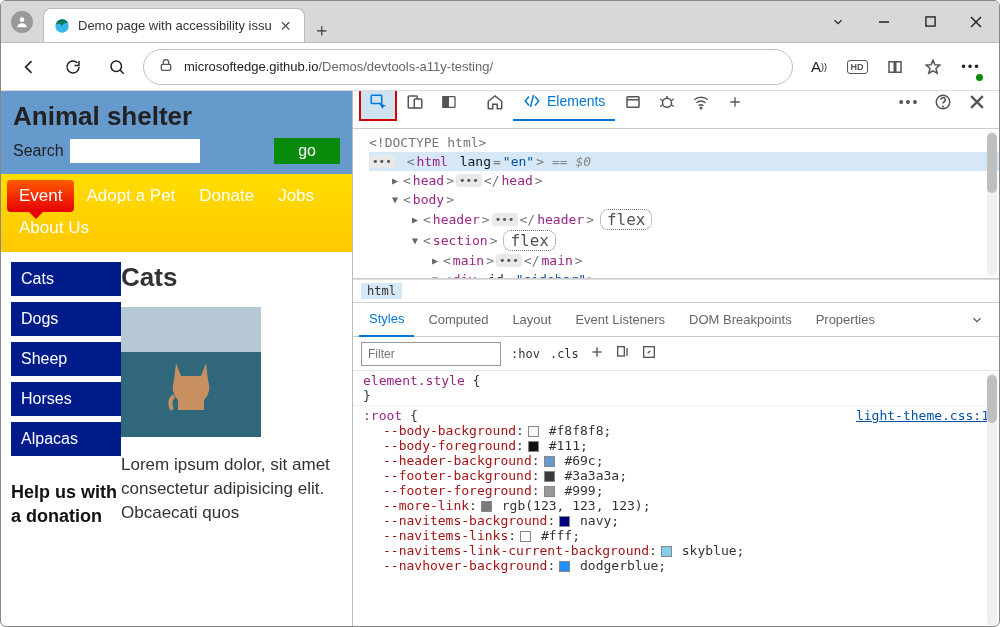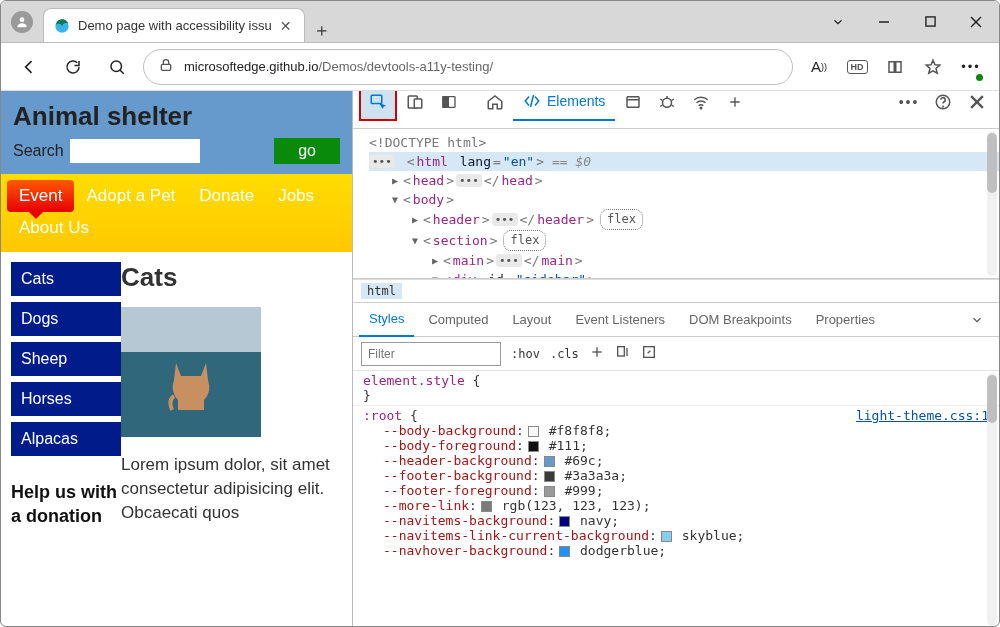--- a/index.html
+++ b/index.html
@@ -308,21 +308,21 @@
       color: #555;
       font-size: 11px;
       line-height: 13px;
       vertical-align: middle;
     }
     .flex-badge {
       display: inline-block;
       border: 1px dotted #777;
       border-radius: 8px;
       padding: 0 6px;
-      font-size: 12px;
+      font-size: 16px;
       color: #555;
       margin-left: 4px;
     }
     .arrow { color: #666; font-size: 10px; display: inline-block; width: 12px; text-align: center; }
     .selected-line { background: #d6e7f5; }
     .eq0 { color: #888; font-style: italic; margin-left: 6px; }
     .scrollbar-v {
       position: absolute;
       right: 2px;
       top: 2px;
@@ -740,19 +740,20 @@
         <a class="rule-link">light-theme.css:1</a>
         <span class="rule-selector">:root</span> <span class="brace">{</span>
         <div id="props">
             <div class="prop"><span class="prop-name">--body-background</span>:<span class="swatch" style="background:#f8f8f8"></span> <span class="prop-val">#f8f8f8</span>;</div>
             <div class="prop"><span class="prop-name">--body-foreground</span>:<span class="swatch" style="background:#111"></span> <span class="prop-val">#111</span>;</div>
             <div class="prop"><span class="prop-name">--header-background</span>:<span class="swatch" style="background:#69c"></span> <span class="prop-val">#69c</span>;</div>
             <div class="prop"><span class="prop-name">--footer-background</span>:<span class="swatch" style="background:#3a3a3a"></span> <span class="prop-val">#3a3a3a</span>;</div>
             <div class="prop"><span class="prop-name">--footer-foreground</span>:<span class="swatch" style="background:#999"></span> <span class="prop-val">#999</span>;</div>
             <div class="prop"><span class="prop-name">--more-link</span>:<span class="swatch" style="background:rgb(123,123,123)"></span> <span class="prop-val">rgb(123, 123, 123)</span>;</div>
             <div class="prop"><span class="prop-name">--navitems-background</span>:<span class="swatch" style="background:navy"></span> <span class="prop-val">navy</span>;</div>
+            <div class="prop"><span class="prop-name">--navitems-links</span>:<span class="swatch" style="background:#fff"></span> <span class="prop-val">#fff</span>;</div>
             <div class="prop"><span class="prop-name">--navitems-link-current-background</span>:<span class="swatch" style="background:skyblue"></span> <span class="prop-val">skyblue</span>;</div>
             <div class="prop"><span class="prop-name">--navhover-background</span>:<span class="swatch" style="background:dodgerblue"></span> <span class="prop-val">dodgerblue</span>;</div>
           </div>
       </div>
     </div>
   </div>
 </div>
 
 </body></html>

